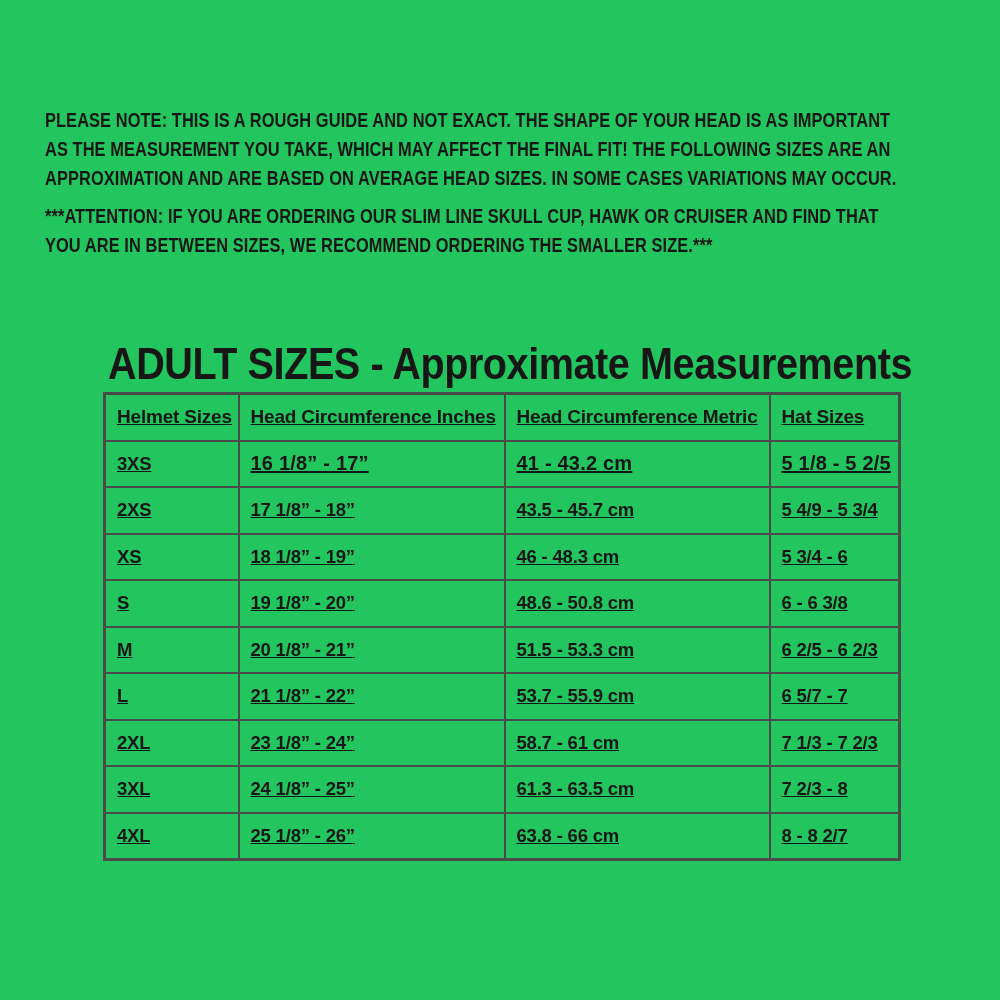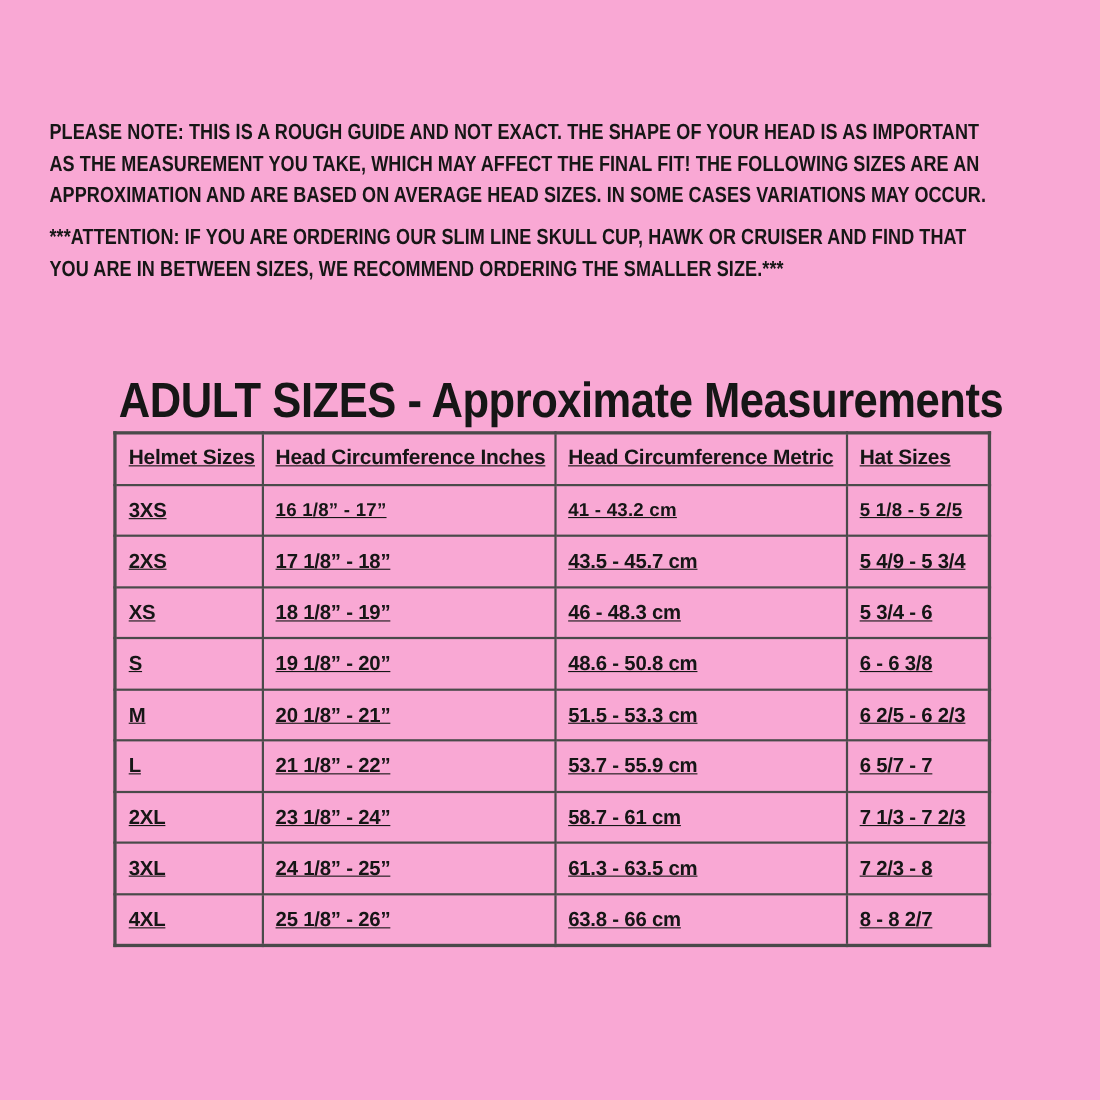--- a/index.html
+++ b/index.html
@@ -1,20 +1,20 @@
 <!DOCTYPE html>
 <html><head>
 <meta charset="utf-8">
 <style>
   html, body { margin: 0; padding: 0; background: #ffffff; }
   .page {
     position: relative;
     width: 1000px;
     height: 1000px;
-    background: #f9a8d4;
+    background: #22c55e;
     overflow: hidden;
     font-family: "Liberation Sans", sans-serif;
     color: #161616;
   }
   .para {
     position: absolute;
     left: 45px;
     width: 1160px;              
     font-size: 20px;
     font-weight: 700;
@@ -54,21 +54,21 @@
     text-align: left;
     vertical-align: middle;
     font-weight: 700;
     letter-spacing: -0.2px;
     overflow: hidden;
   }
   .size-table th { font-size: 19px; }
   .size-table td { font-size: 18.5px; border-radius: 21px; }
   
   .size-table tr.emphasis td:not(:first-child) {
-    font-size: 17px;
+    font-size: 20px;
     letter-spacing: 0.2px;
   }
 </style>
 </head>
 <body>
 
 <div class="page">
 
   <div class="para note-para">PLEASE NOTE: THIS IS A ROUGH GUIDE AND NOT EXACT. THE SHAPE OF YOUR HEAD IS AS IMPORTANT
 AS THE MEASUREMENT YOU TAKE, WHICH MAY AFFECT THE FINAL FIT! THE FOLLOWING SIZES ARE AN

